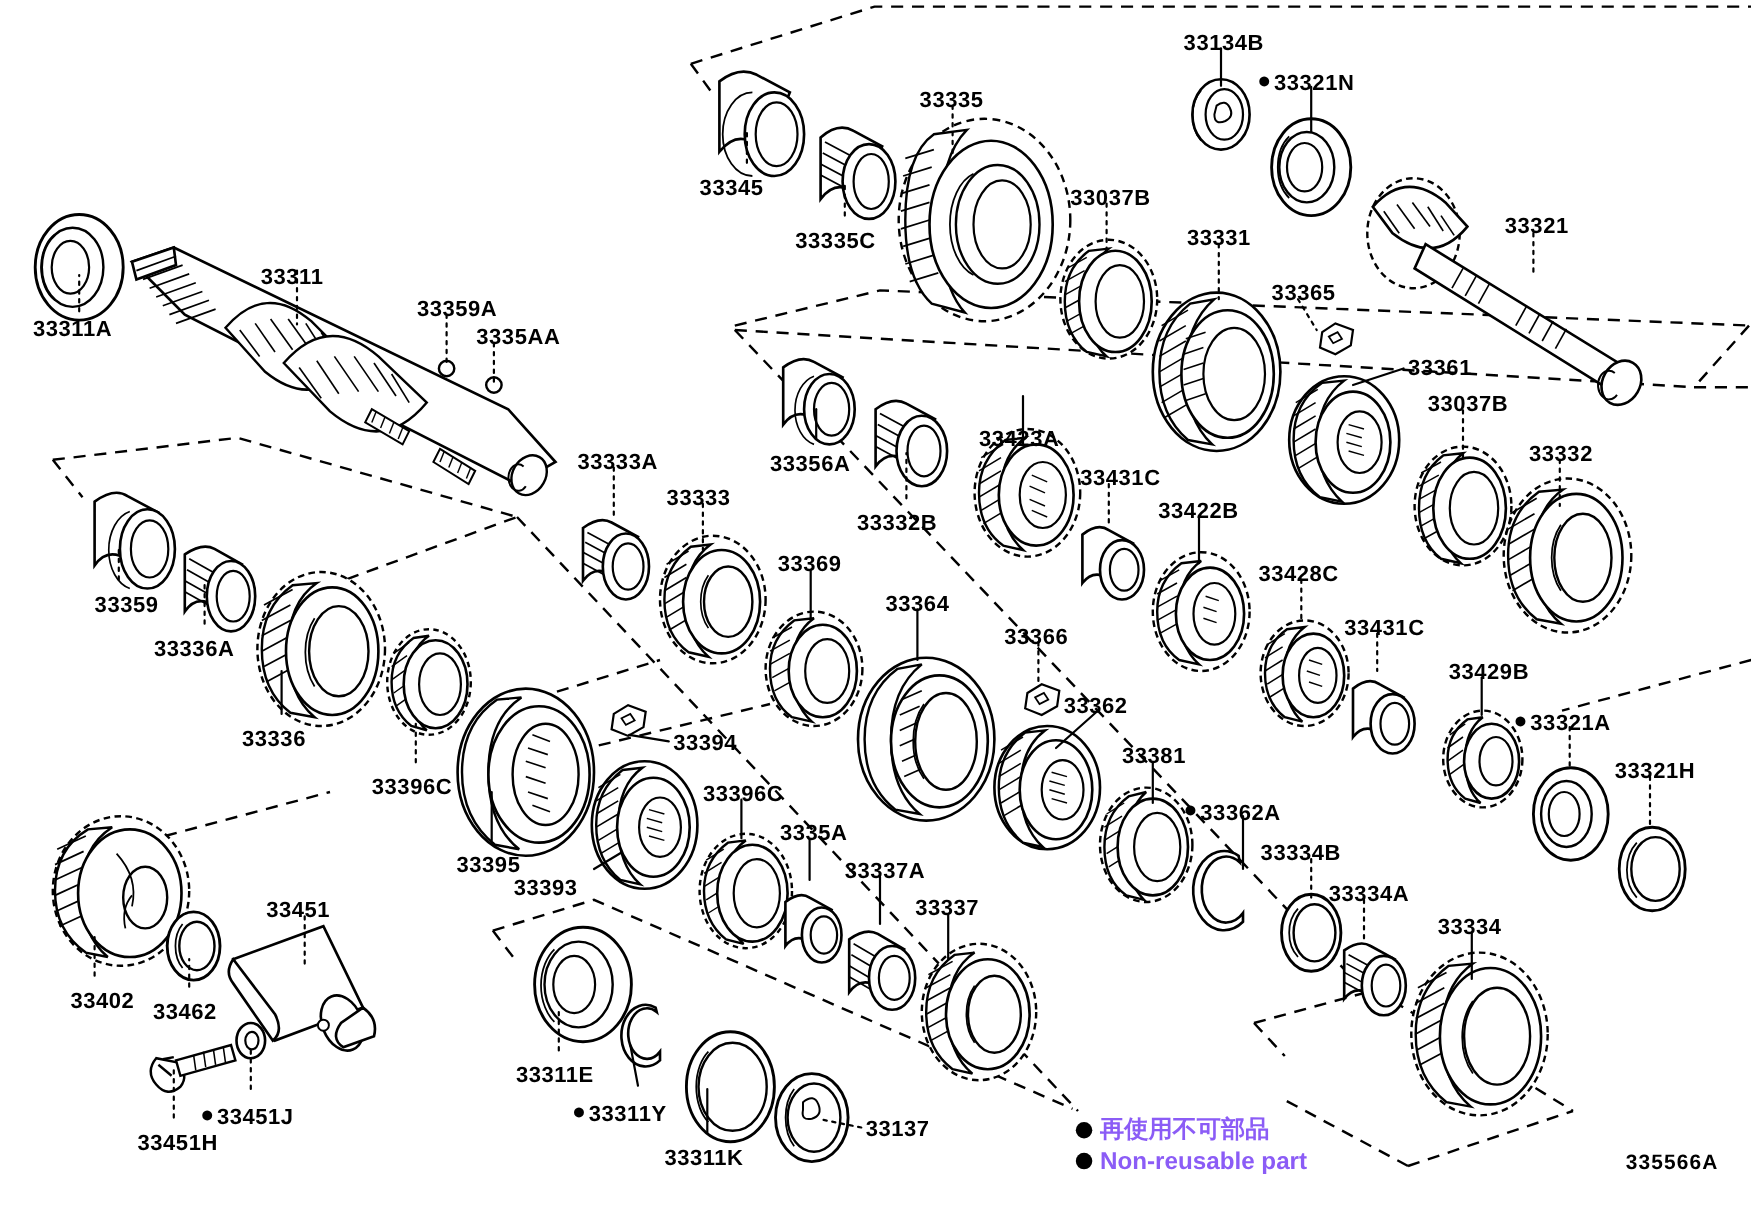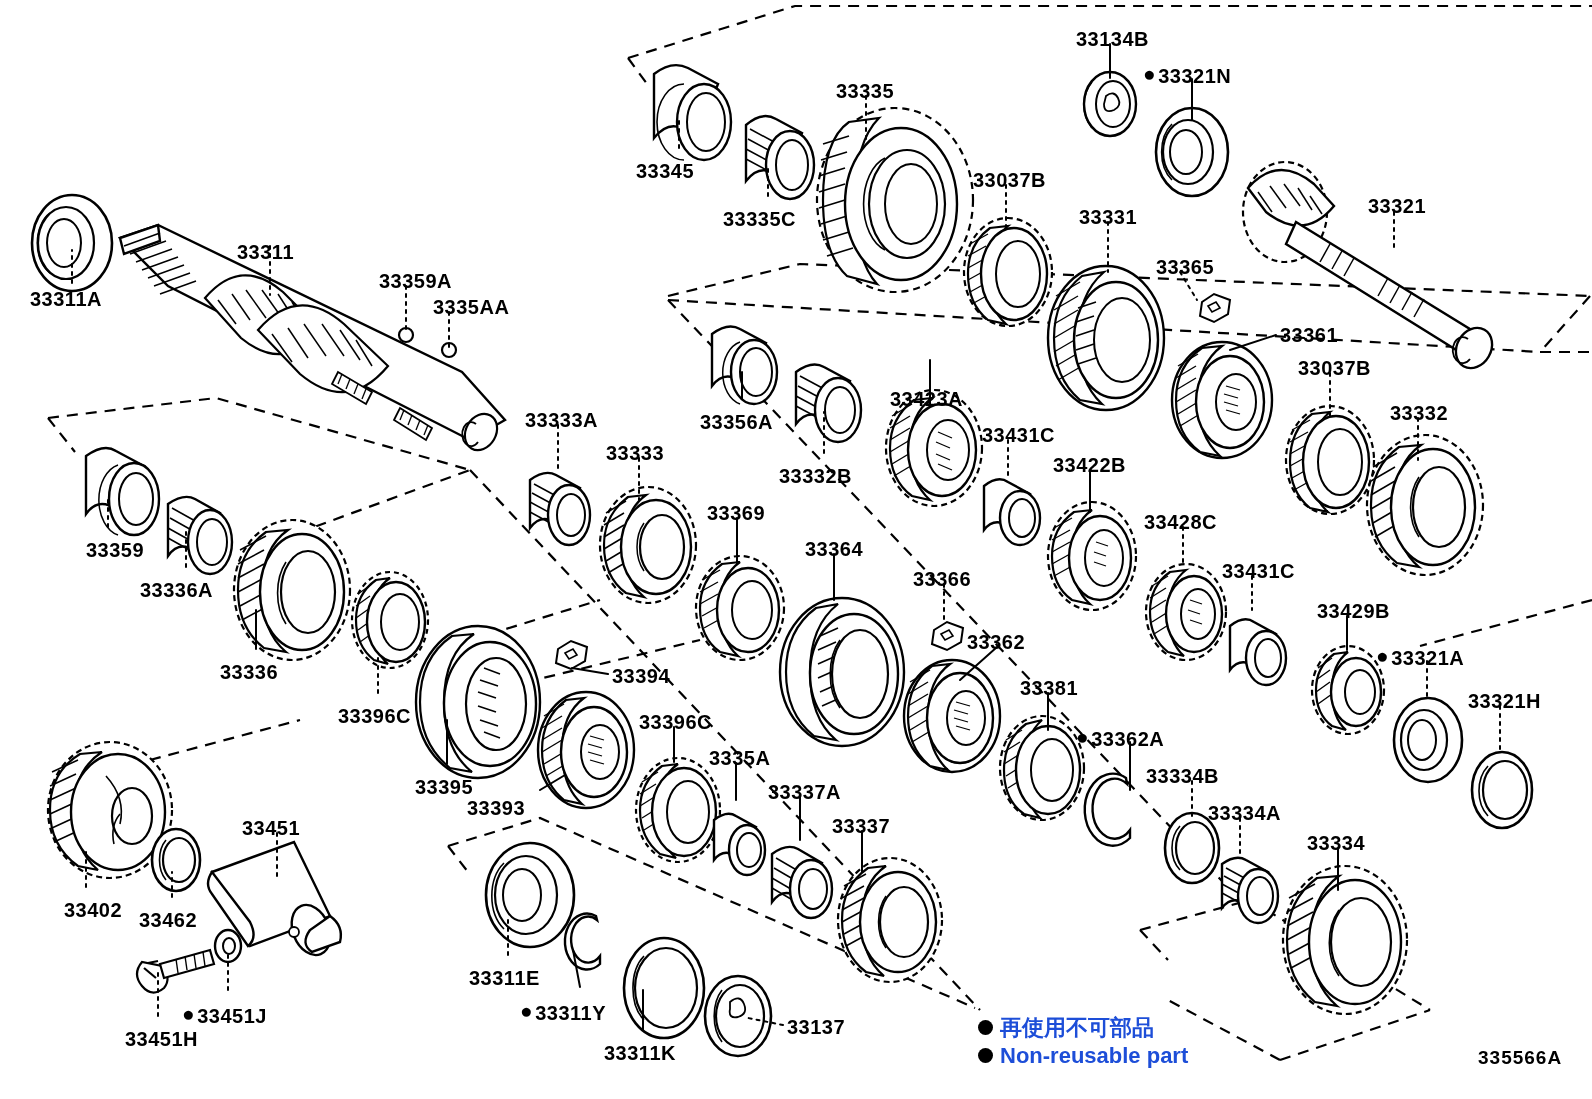--- a/index.html
+++ b/index.html
@@ -9,21 +9,21 @@
   }
   #art{position:absolute;left:0;top:0;width:1592px;height:1099px;}
   .lbl{
     position:absolute;font-family:"Liberation Sans", sans-serif;
     font-weight:bold;font-size:20px;letter-spacing:0.5px;color:#000;
     white-space:nowrap;line-height:1;
   }
   .lbl.dot::before{
     content:"\25CF";font-size:21px;margin-right:2px;vertical-align:2px;
   }
-  .legend{position:absolute;font-weight:bold;color:#1d4ed8;white-space:nowrap;}
+  .legend{position:absolute;font-weight:bold;color:#8b5cf6;white-space:nowrap;}
   .legend-jp{font-size:22px;font-family:"DejaVu Sans", sans-serif;}
   .legend-en{font-size:22px;font-family:"Liberation Sans", sans-serif;}
   .legend-row{display:flex;align-items:center;gap:7px;line-height:1.25;}
   .bullet{display:inline-block;width:15px;height:15px;border-radius:50%;background:#000;flex:0 0 auto;}
   .sheetid{position:absolute;font-size:19px;font-weight:bold;letter-spacing:1px;color:#000;}
 </style>
 </head>
 <body>
 
 <div id="sheet">

